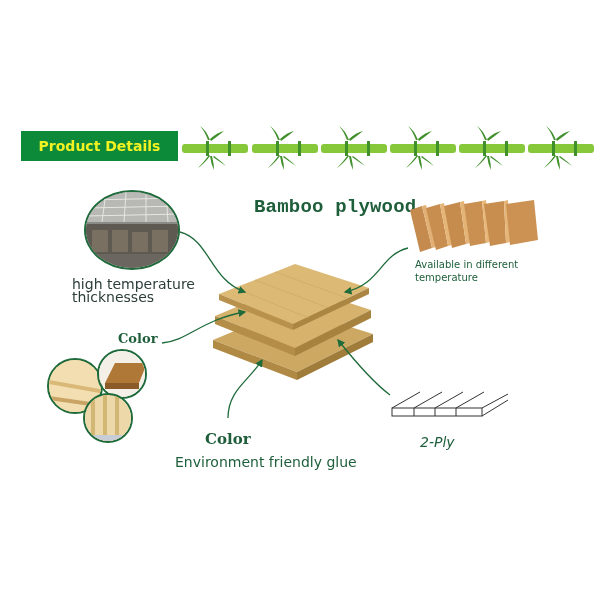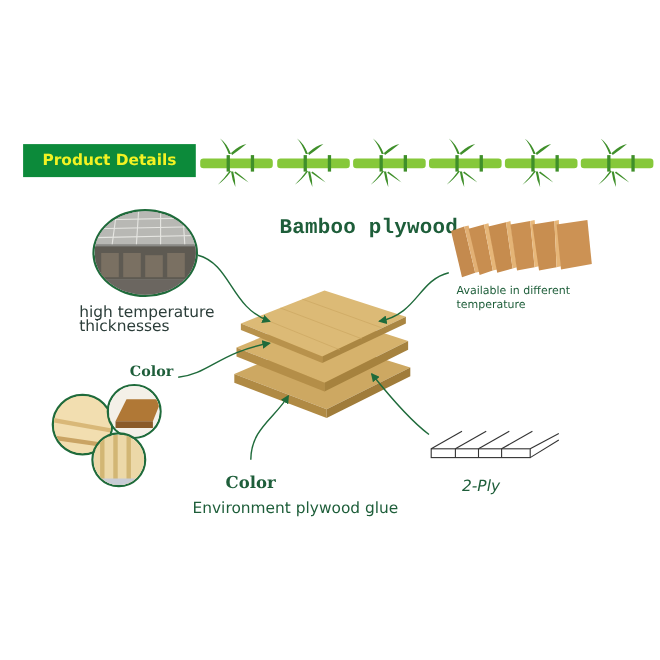--- a/index.html
+++ b/index.html
@@ -177,21 +177,21 @@
       <g fill="#d2b674">
         <rect x="6" y="0" width="4" height="50"></rect>
         <rect x="18" y="0" width="4" height="50"></rect>
         <rect x="30" y="0" width="4" height="50"></rect>
       </g>
       <rect x="0" y="40" width="50" height="10" fill="#c8ccd6"></rect>
     </svg>
 </div>
 
 <div class="abs label-serif" style="left:205px; top:430px; font-size:15px;">Color</div>
-<div class="abs note note-green" style="left:175px; top:456px;">Environment plywood glue</div>
+<div class="abs note note-green" style="left:175px; top:456px;">Environment friendly glue</div>
 
 <svg class="abs" style="left:390px; top:390px;" width="120" height="40">
   <g stroke="#333" stroke-width="1" fill="none">
     <rect x="2" y="18" width="90" height="8"></rect>
     <line x1="24" y1="18" x2="24" y2="26"></line>
       <line x1="45" y1="18" x2="45" y2="26"></line>
       <line x1="66" y1="18" x2="66" y2="26"></line>
     <line x1="2" y1="18" x2="30" y2="2"></line>
       <line x1="24" y1="18" x2="52" y2="2"></line>
       <line x1="45" y1="18" x2="73" y2="2"></line>

